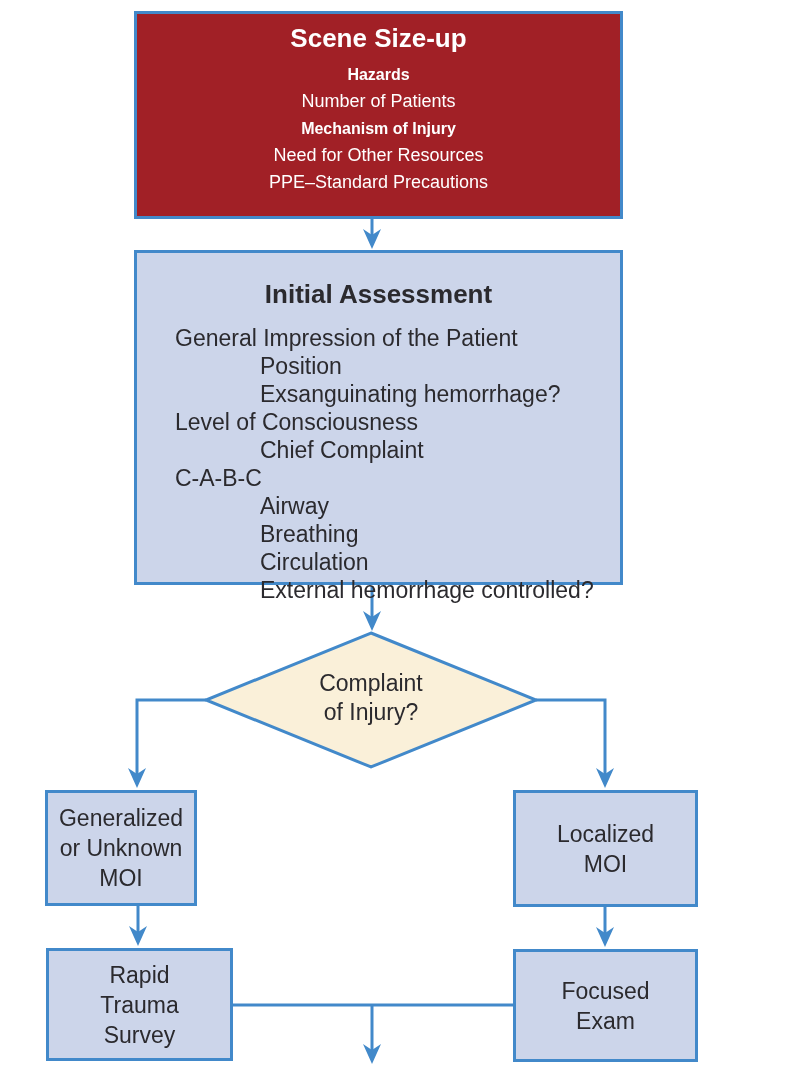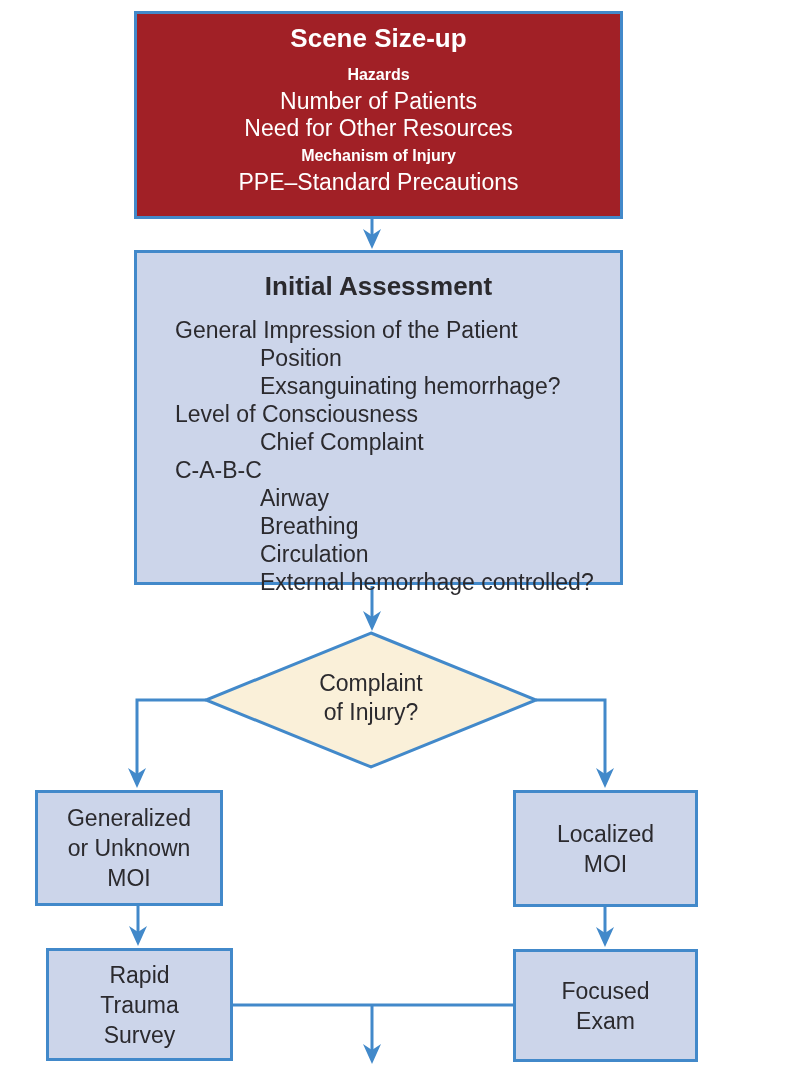--- a/index.html
+++ b/index.html
@@ -41,29 +41,29 @@
     color: var(--text_white);
     text-align: center;
   }
   .box-title {
     font-size: 26px;
     font-weight: bold;
     line-height: 30px;
   }
   .scene .box-title { padding-top: 9px; }
   .scene-lines { margin-top: 8px; }
-  .s-line { font-size: 23px; line-height: 27px; }
+  .s-line { font-size: 18px; line-height: 27px; }
   .s-line.bold { font-weight: bold; font-size: 16px; }
 
   .initial {
     left: 134px; top: 250px; width: 489px; height: 335px;
     background: var(--panel_blue);
     color: var(--ink);
   }
-  .initial .box-title { text-align: center; padding-top: 18px; }
+  .initial .box-title { text-align: center; padding-top: 26px; }
   .a-lines { margin-top: 15px; padding-left: 38px; }
   .a-line { font-size: 23px; line-height: 28px; }
   .a-line.ind { padding-left: 85px; }
 
   .diamond-label {
     position: absolute;
     left: 271px; top: 669px; width: 200px;
     text-align: center;
     font-size: 23px;
     line-height: 29px;
@@ -73,21 +73,21 @@
 
   .small {
     background: var(--panel_blue);
     color: var(--ink);
     display: flex;
     align-items: center;
     justify-content: center;
     text-align: center;
   }
   .small-label { font-size: 23px; line-height: 30px; white-space: pre-line; }
-  .gen     { left: 35px;  top: 790px; width: 188px; height: 116px; }
+  .gen     { left: 45px;  top: 790px; width: 152px; height: 116px; }
   .loc     { left: 513px; top: 790px; width: 185px; height: 117px; }
   .rapid   { left: 46px;  top: 948px; width: 187px; height: 113px; }
   .focused { left: 513px; top: 949px; width: 185px; height: 113px; }
 </style>
 </head>
 <body>
 
 <div class="canvas">
 
   <svg class="layer" viewBox="0 0 812 1067" xmlns="http://www.w3.org/2000/svg">
@@ -105,22 +105,22 @@
     <path class="conn arrow" d="M605,907 L605,941"></path>
     <path class="conn" d="M232,1005 L513,1005"></path>
     <path class="conn arrow" d="M372,1005 L372,1058"></path>
   </svg>
 
   <div class="box scene">
     <div class="box-title">Scene Size-up</div>
     <div class="scene-lines">
       <div class="s-line bold">Hazards</div>
       <div class="s-line">Number of Patients</div>
+      <div class="s-line bold">Mechanism of Injury</div>
       <div class="s-line">Need for Other Resources</div>
-      <div class="s-line bold">Mechanism of Injury</div>
       <div class="s-line">PPE–Standard Precautions</div>
     </div>
   </div>
 
   <div class="box initial">
     <div class="box-title">Initial Assessment</div>
     <div class="a-lines">
       <div class="a-line">General Impression of the Patient</div>
       <div class="a-line ind">Position</div>
       <div class="a-line ind">Exsanguinating hemorrhage?</div>

